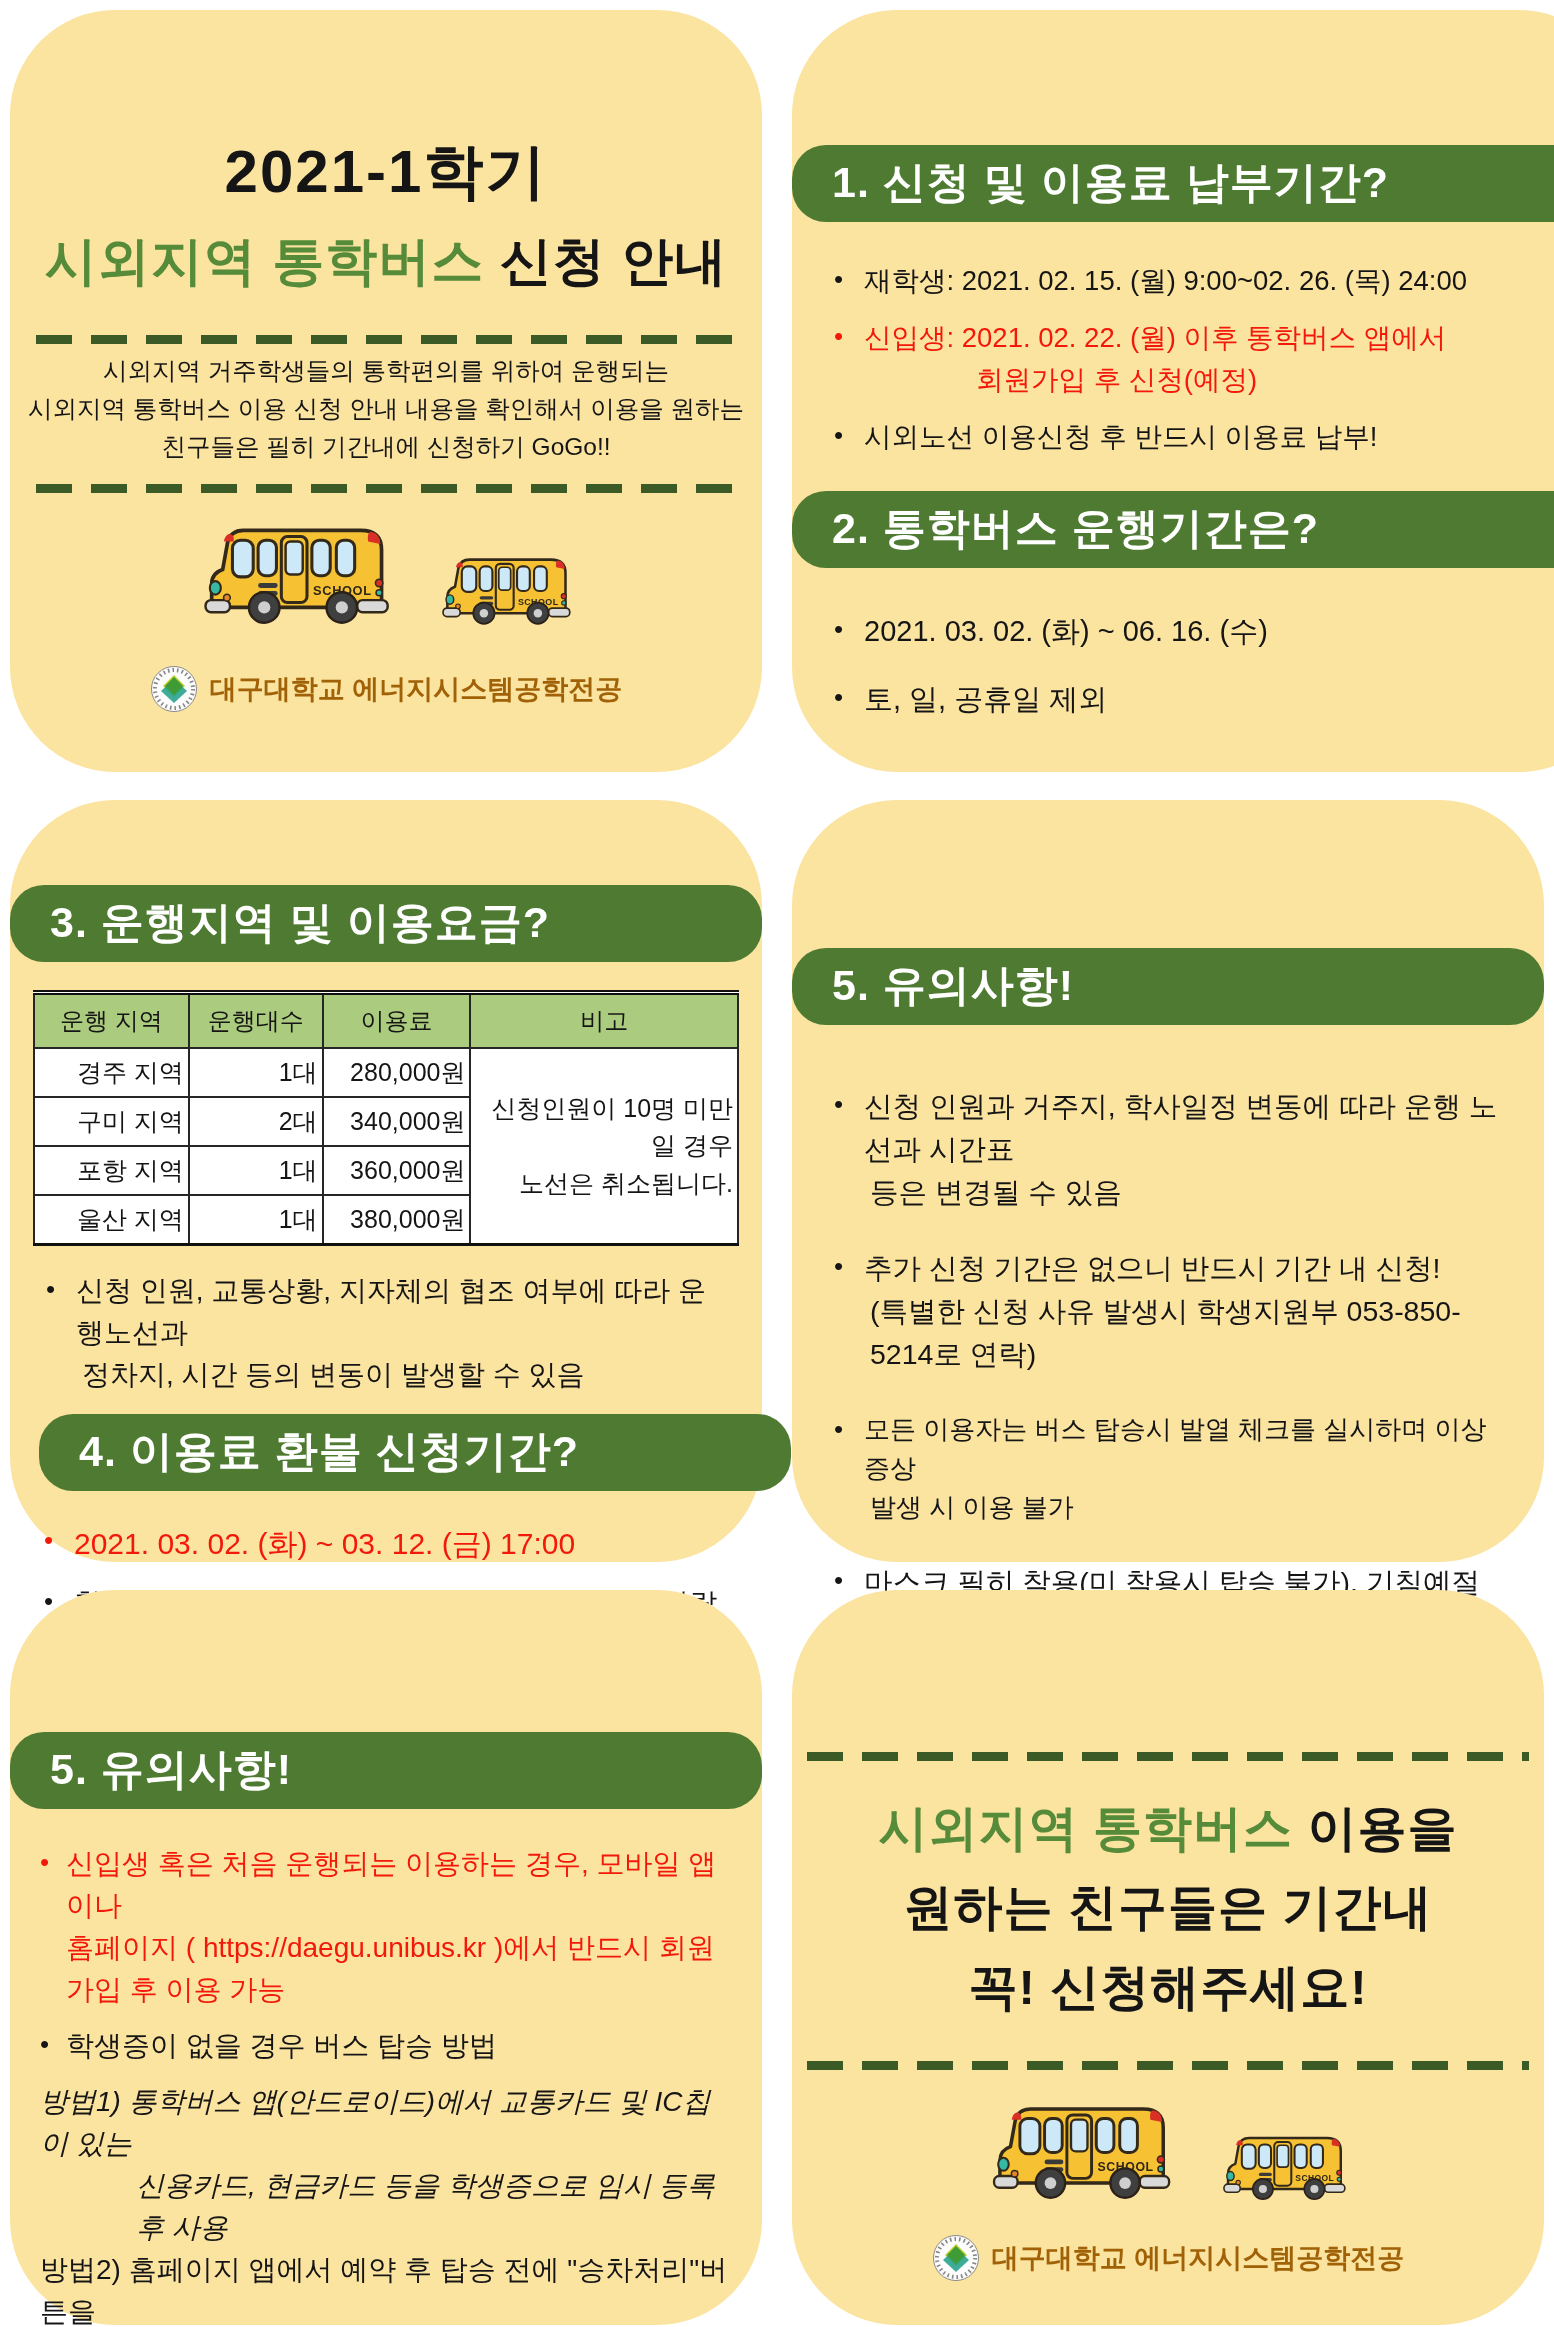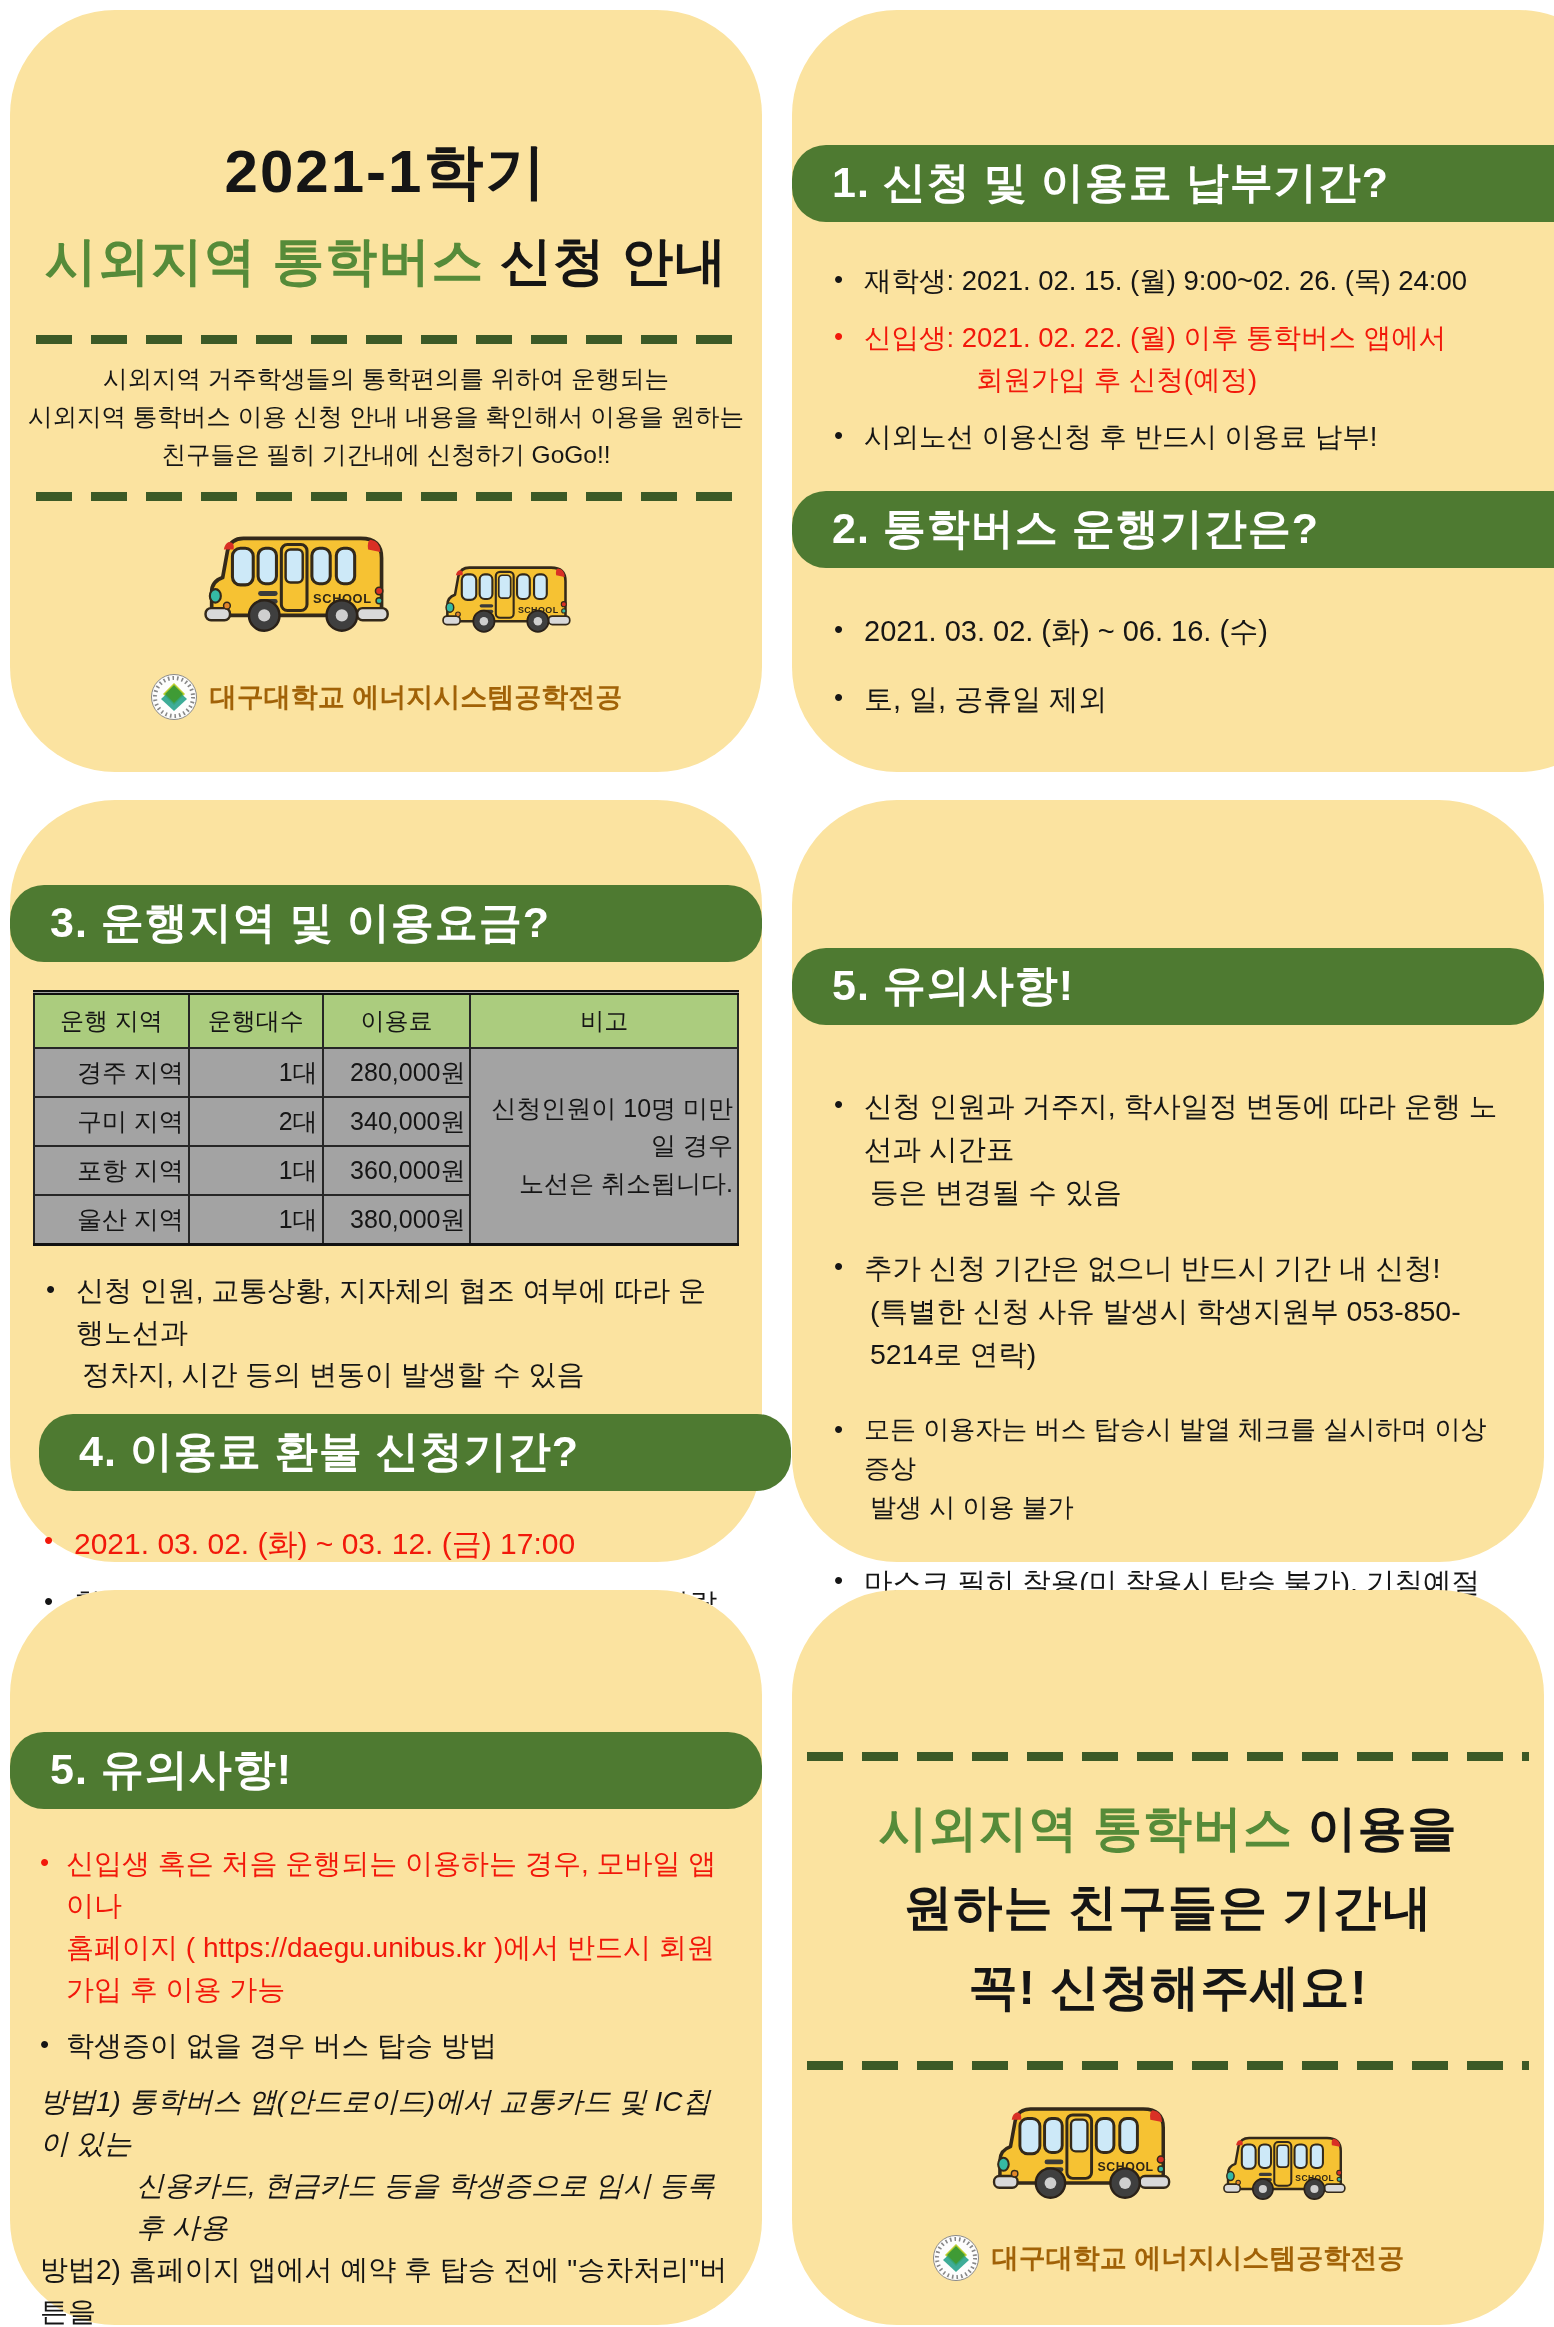--- a/index.html
+++ b/index.html
@@ -16,33 +16,33 @@
   .banner{width:100%;box-sizing:border-box;background:#4e7a31;color:#ffffff;
           border-radius:34px;font-weight:bold;font-size:43px;line-height:1.05;
           padding:15px 24px 17px 40px;letter-spacing:1px;}
   .dash{height:9px;background:repeating-linear-gradient(90deg,#3c5a26 0 36px,transparent 36px 55px);}
   .c1dash{width:93%;margin:0 auto;}
   .c6dash{width:96%;margin:0 auto;}
 
   .title1{font-size:60px;font-weight:bold;text-align:center;letter-spacing:2px;margin-top:122px;}
   .title2{font-size:52px;font-weight:bold;text-align:center;letter-spacing:1px;margin-top:14px;margin-bottom:38px;}
   .green{color:#568b39;}
-  .desc{font-size:24.5px;text-align:center;line-height:1.55;margin:16px 0 18px 0;}
+  .desc{font-size:24.5px;text-align:center;line-height:1.55;margin:8px 0 18px 0;}
 
   .content{padding:0 42px;box-sizing:border-box;}
   .row{display:flex;align-items:flex-start;margin-bottom:16px;}
   .dot{flex:0 0 30px;font-size:26px;line-height:1.5;}
   .bt{font-size:27.5px;line-height:1.5;}
   .red{color:#f2180a;}
   .indent-112{padding-left:112px;}
   .indent-96{padding-left:96px;}
   .indent-6{padding-left:6px;}
   .big-date{font-size:30px;}
 
-  table.fare{border-collapse:collapse;width:706px;margin:28px auto 0 auto;background:#a3a3a3;
+  table.fare{border-collapse:collapse;width:706px;margin:28px auto 0 auto;background:#ffffff;
              border-top:5px double #111;border-bottom:3px solid #111;}
   table.fare th{background:#abcc7e;font-weight:normal;font-size:24px;padding:10px 4px;border:2px solid #262626;}
   table.fare td{font-size:25px;text-align:right;padding:7px 4px;border:2px solid #262626;}
   td.note{font-size:23.5px;line-height:1.5;}
 
   .buses{display:flex;justify-content:center;align-items:flex-end;gap:44px;}
   .logo-row{display:flex;justify-content:center;align-items:center;gap:12px;}
   .logo-text{font-size:27px;font-weight:bold;color:#a16207;}
 
   .outro-text{font-size:49px;font-weight:bold;text-align:center;line-height:1.62;letter-spacing:1px;margin-top:28px;}

